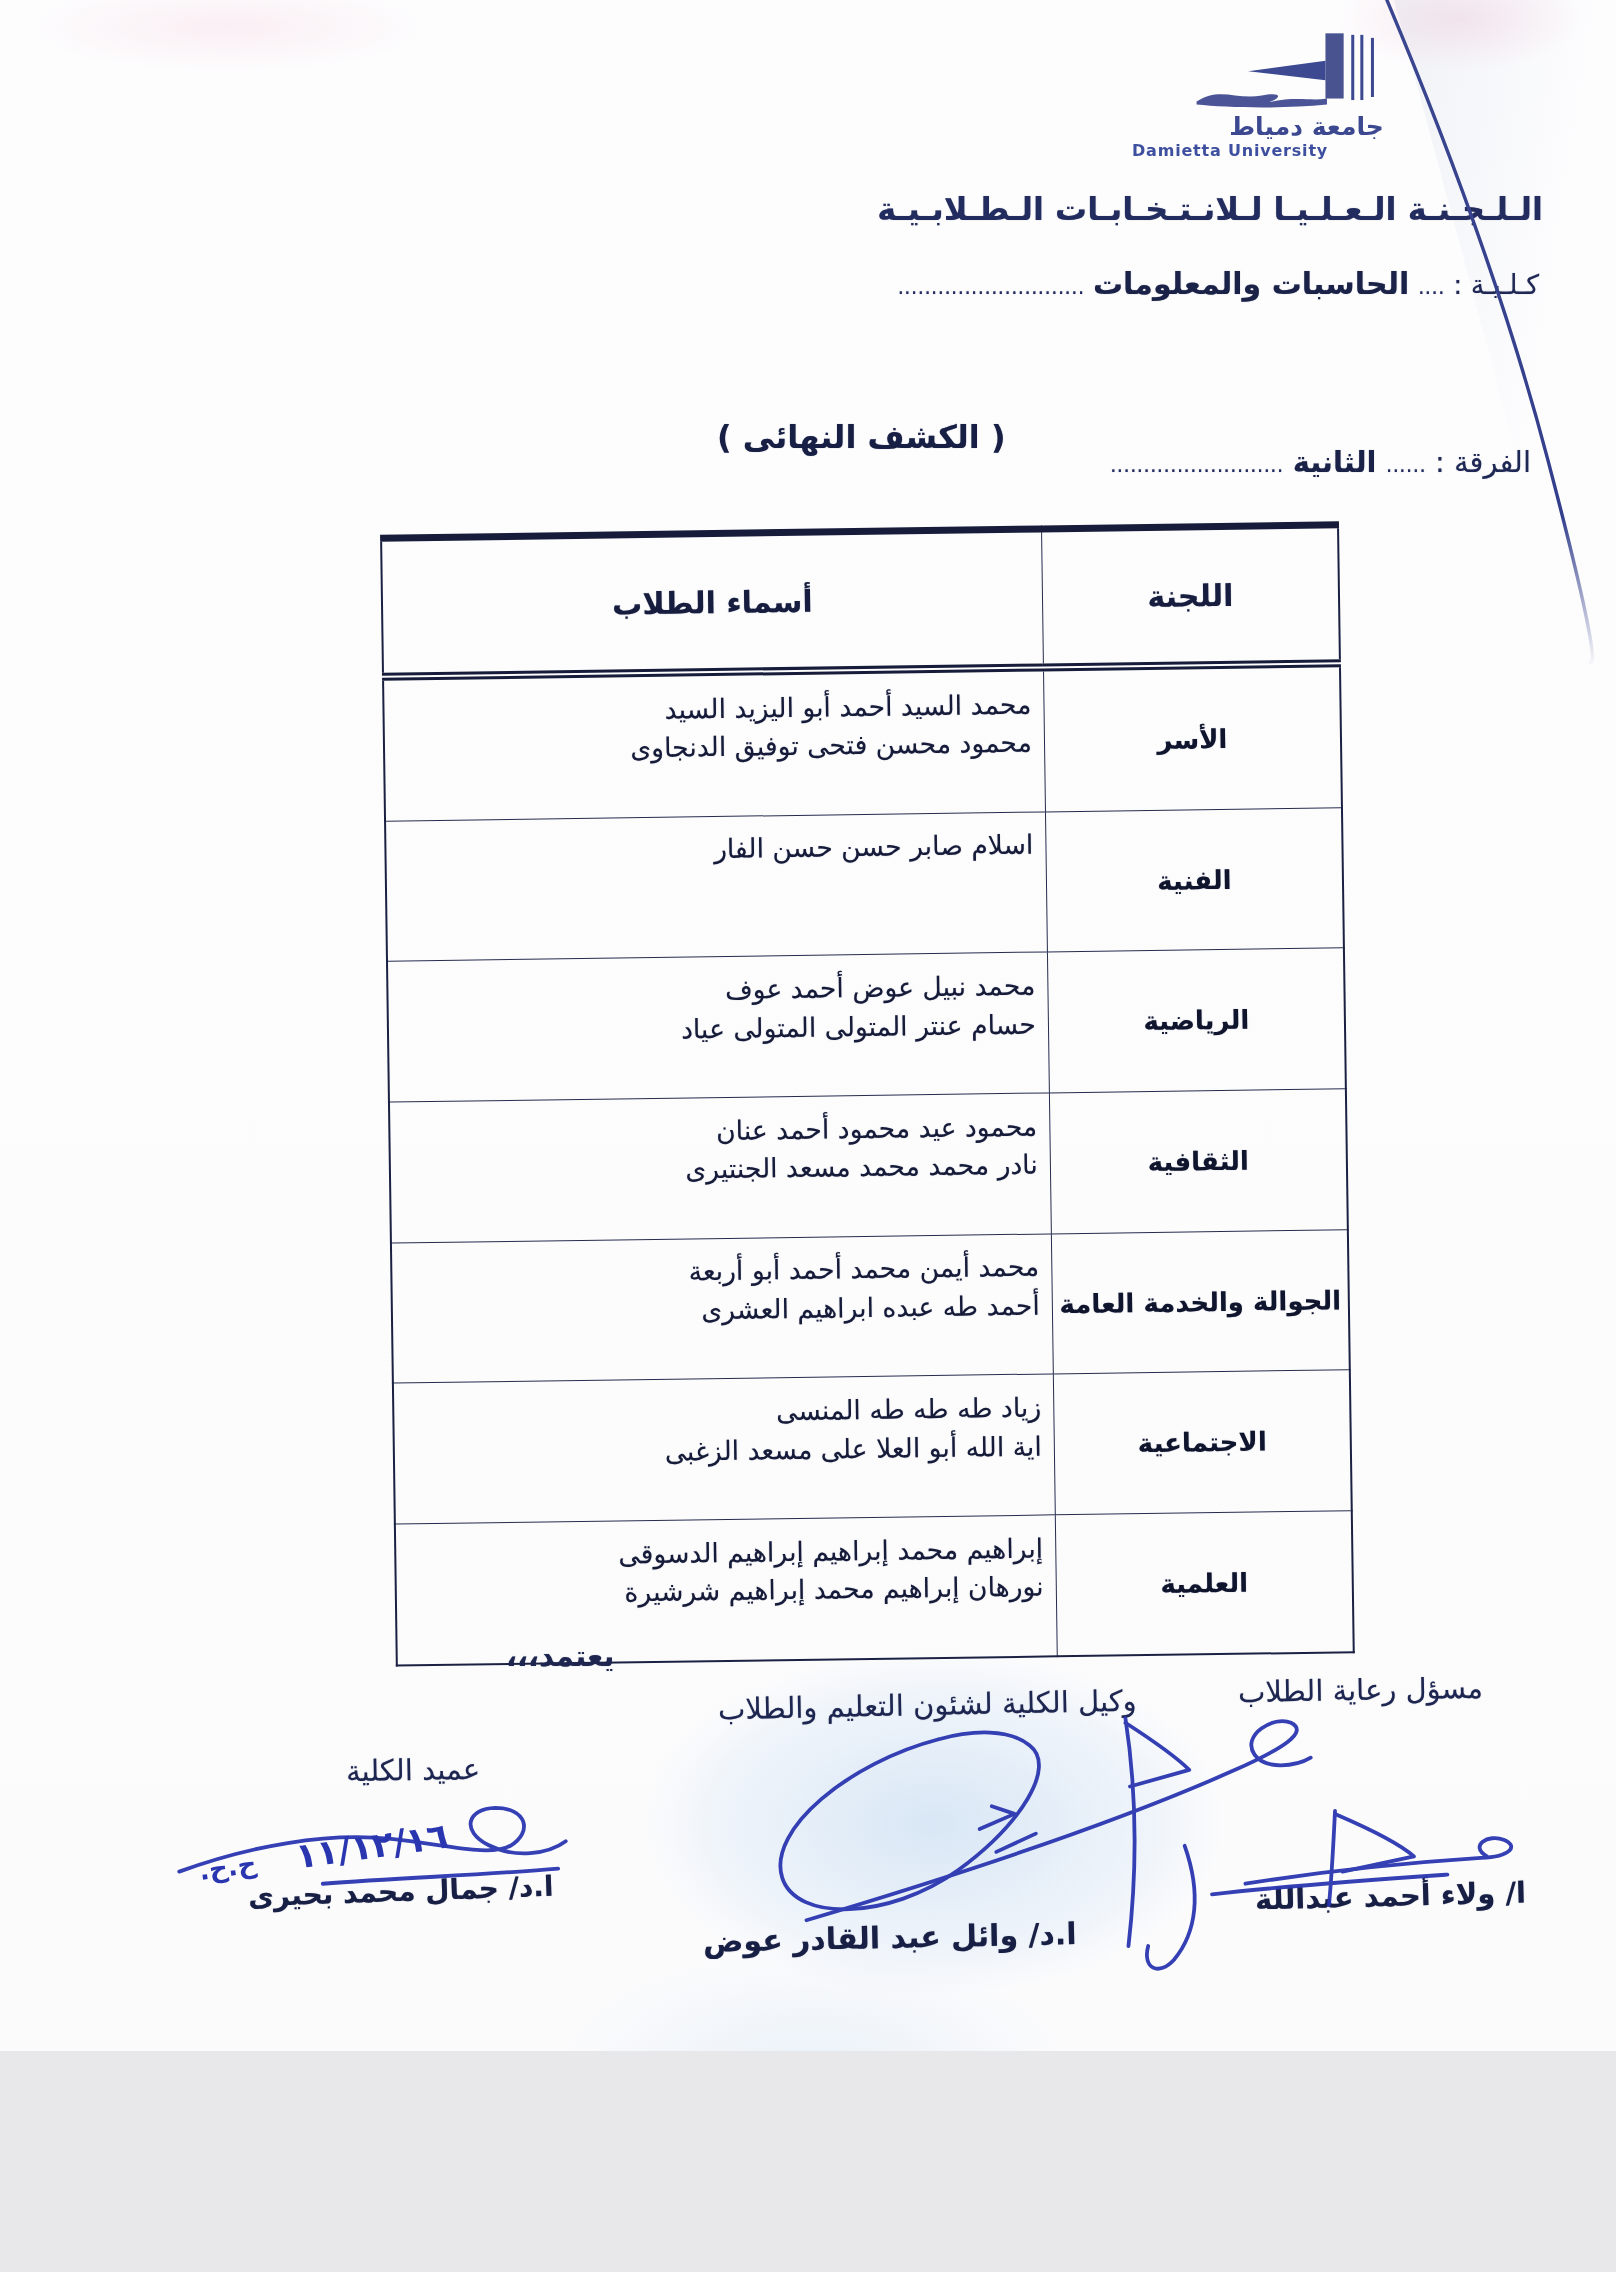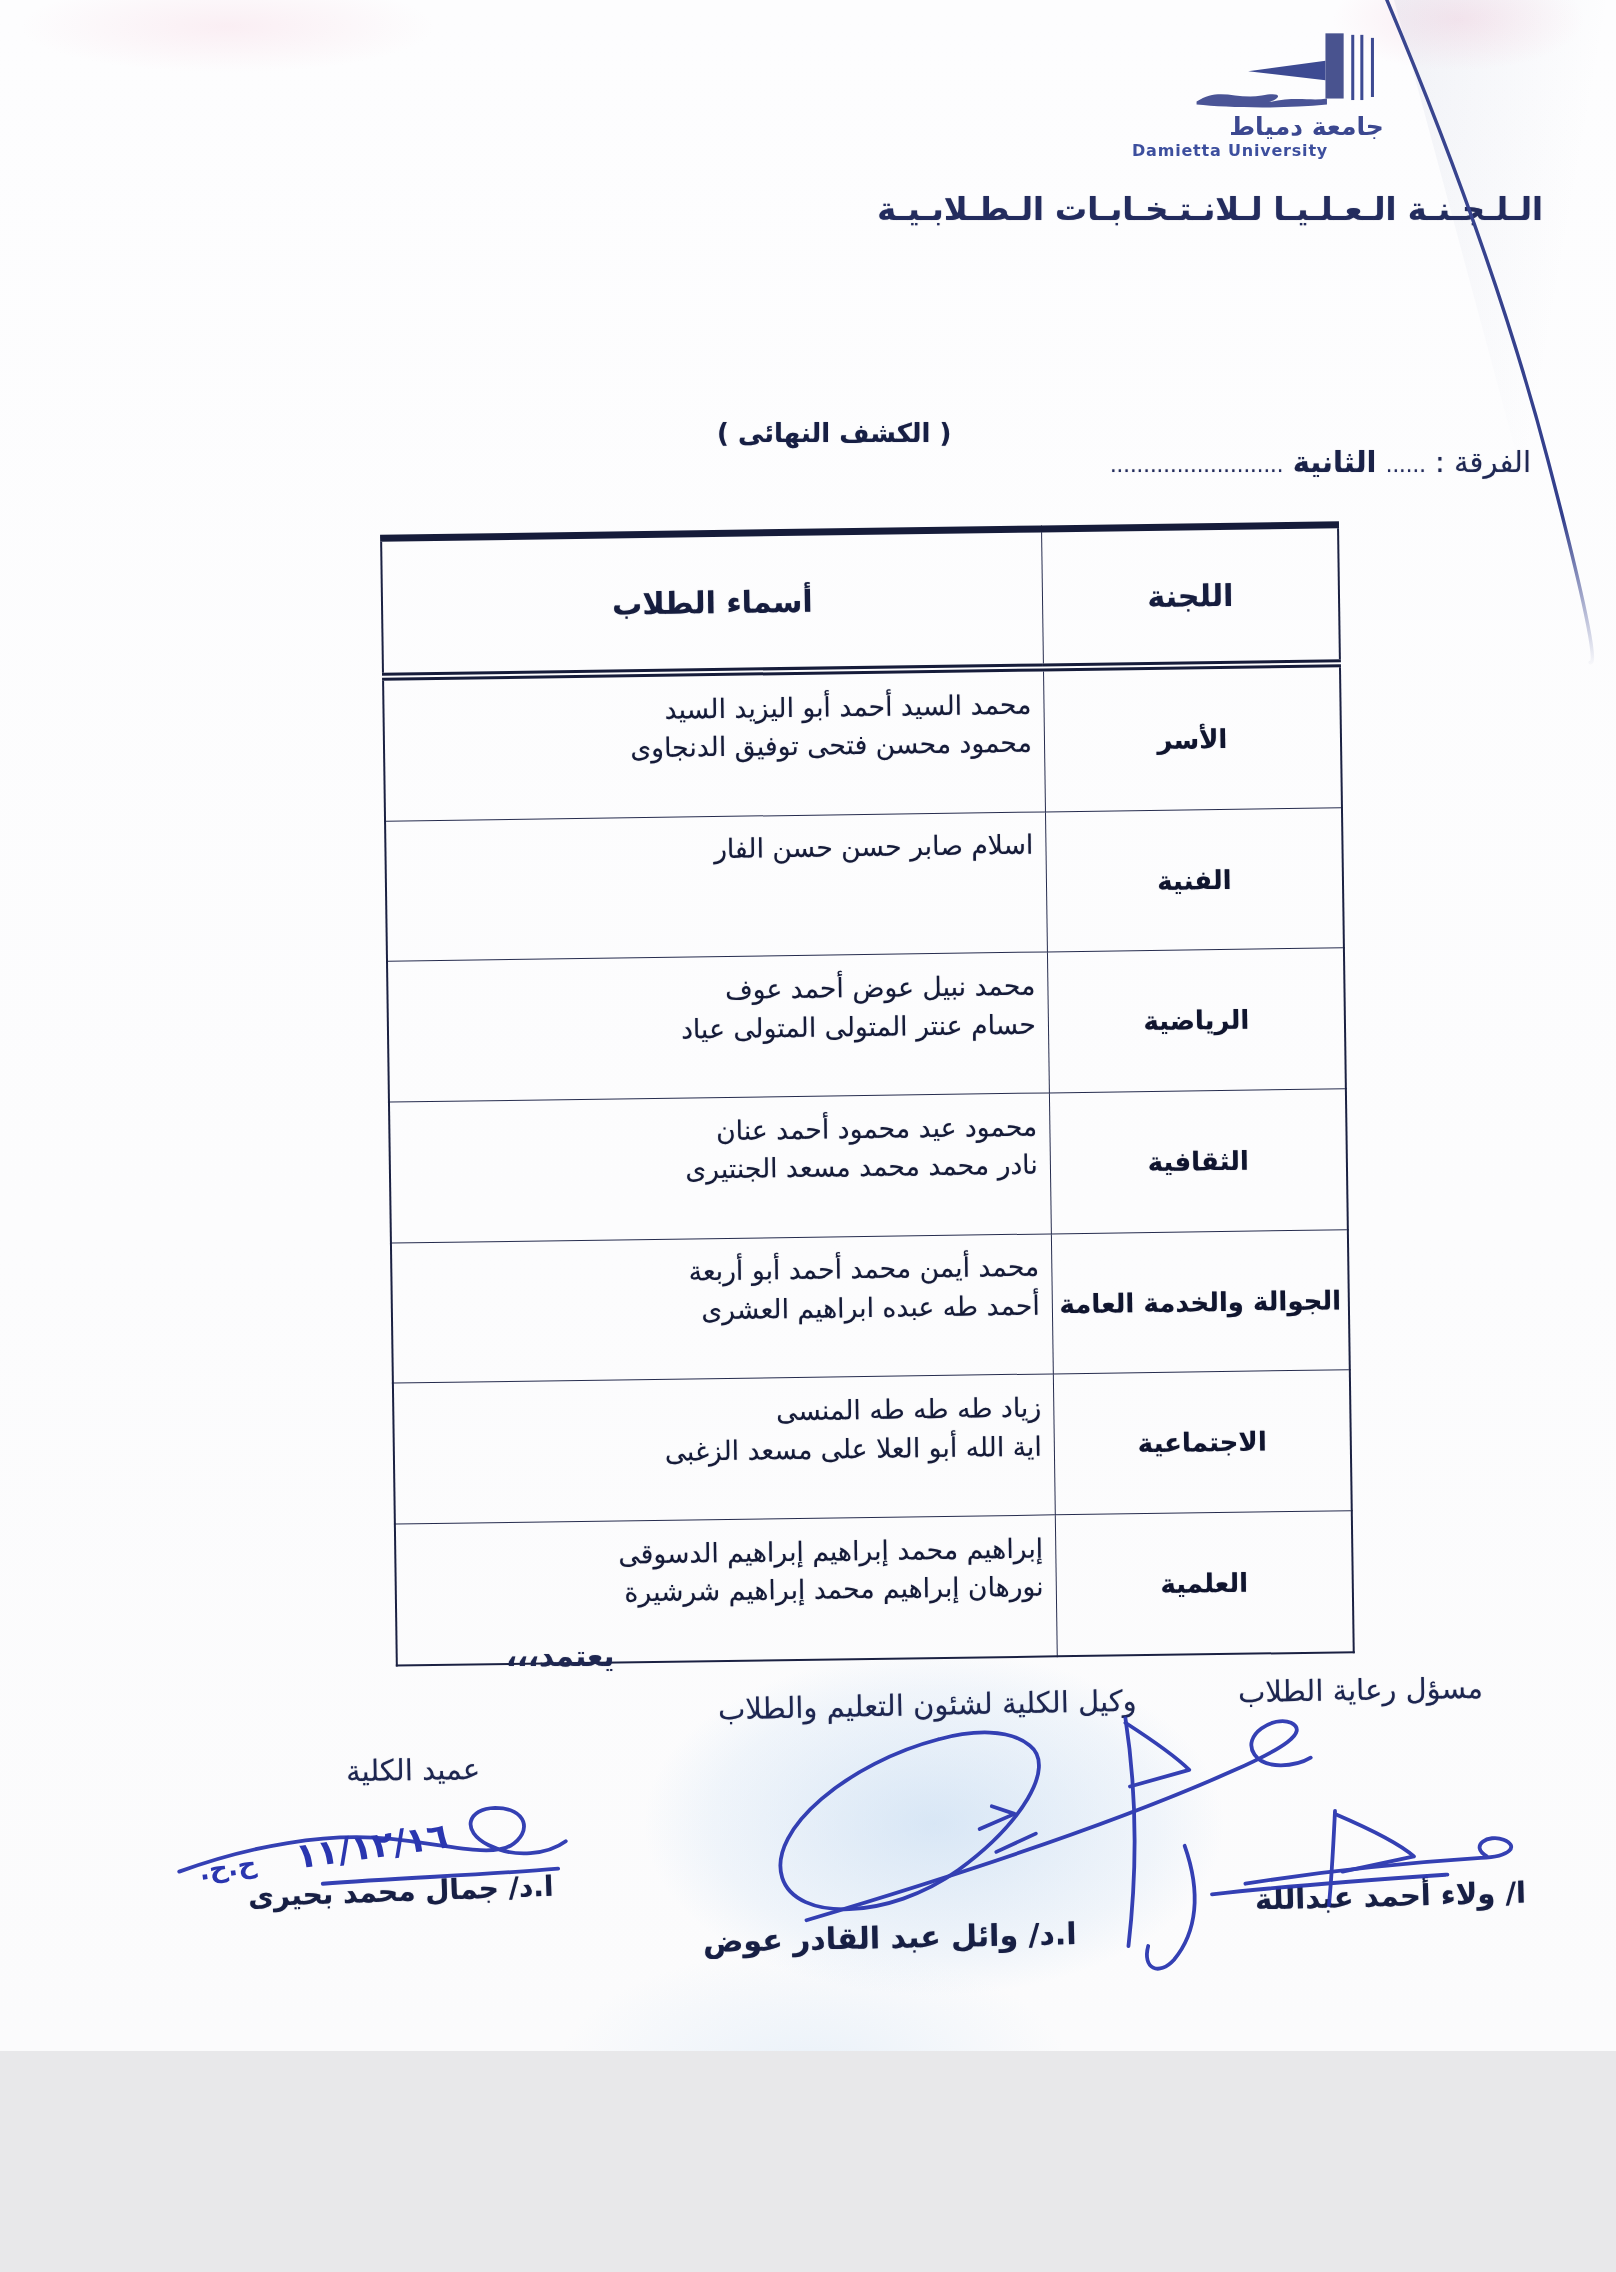--- a/index.html
+++ b/index.html
@@ -45,21 +45,21 @@
     font-size:25px;font-weight:bold;color:#3c4890;}
   .logo-en{position:absolute;left:1132px;top:141px;width:235px;
     font-size:16px;font-weight:bold;color:#3d4f9e;letter-spacing:0.8px;}
 
   
   .line-committee{right:73px;top:190px;font-size:32px;font-weight:600;color:#232c5e;}
   .line-faculty{right:77px;top:266px;font-size:27px;color:#1f2854;}
   .line-faculty .fill-value{font-weight:bold;font-size:30px;color:#1a2248;}
   .dots{font-size:21px;letter-spacing:1.5px;color:#232c5e;}
   .doc-title{left:567px;top:336px;font-size:32px;font-weight:500;color:#1d2650;}
-  .doc-subtitle{left:717px;top:418px;font-size:26px;font-weight:bold;color:#171f44;}
+  .doc-subtitle{left:717px;top:418px;font-size:32px;font-weight:bold;color:#171f44;}
   .line-grade{right:85px;top:445px;font-size:29px;color:#1f2854;}
   .line-grade .fill-value{font-weight:bold;font-size:29px;color:#1a2248;}
 
   
   .table-wrap{position:absolute;left:380px;top:528px;width:959px;transform:rotate(-0.8deg);transform-origin:50% 0;}
   table.main{width:100%;border-collapse:collapse;direction:rtl;
     border:2.3px solid #1b2142;border-top:7.6px solid #161c3a;}
   table.main th,table.main td{border:1.5px solid #262c4e;}
   table.main thead th{height:129px;border-bottom:8.4px double #161c3a;
     font-size:30px;font-weight:bold;color:#161d3e;text-align:center;vertical-align:middle;}
@@ -110,20 +110,26 @@
       <rect x="180" y="4" width="24" height="86" fill="#49538f"></rect>
       <polygon points="78,54 180,40 180,66" fill="#3d4a92"></polygon>
       <path d="M 10,94 C 40,74 62,92 96,86 C 128,80 120,92 100,96 C 140,86 160,94 182,90 L 182,98 C 120,104 50,102 10,98 Z" fill="#4a5496"></path>
     </svg>
   </div>
   <div class="logo-ar abs ar">جامعة دمياط</div>
   <div class="logo-en abs">Damietta University</div>
 
   <div class="abs ar ink line-committee">الـلـجـنـة الـعـلـيـا لـلانـتـخـابـات الـطـلابـيـة</div>
 
+  <div class="abs ar ink line-faculty">
+    <span>كـلـيـة :</span>
+    <span class="dots">....</span>
+    <span class="fill-value">الحاسبات والمعلومات</span>
+    <span class="dots">............................</span>
+  </div>
 
   <div class="abs ar ink doc-subtitle">( الكشف النهائى )</div>
 
   <div class="abs ar ink line-grade">
     <span>الفرقة :</span>
     <span class="dots">......</span>
     <span class="fill-value">الثانية</span>
     <span class="dots">..........................</span>
   </div>
 

